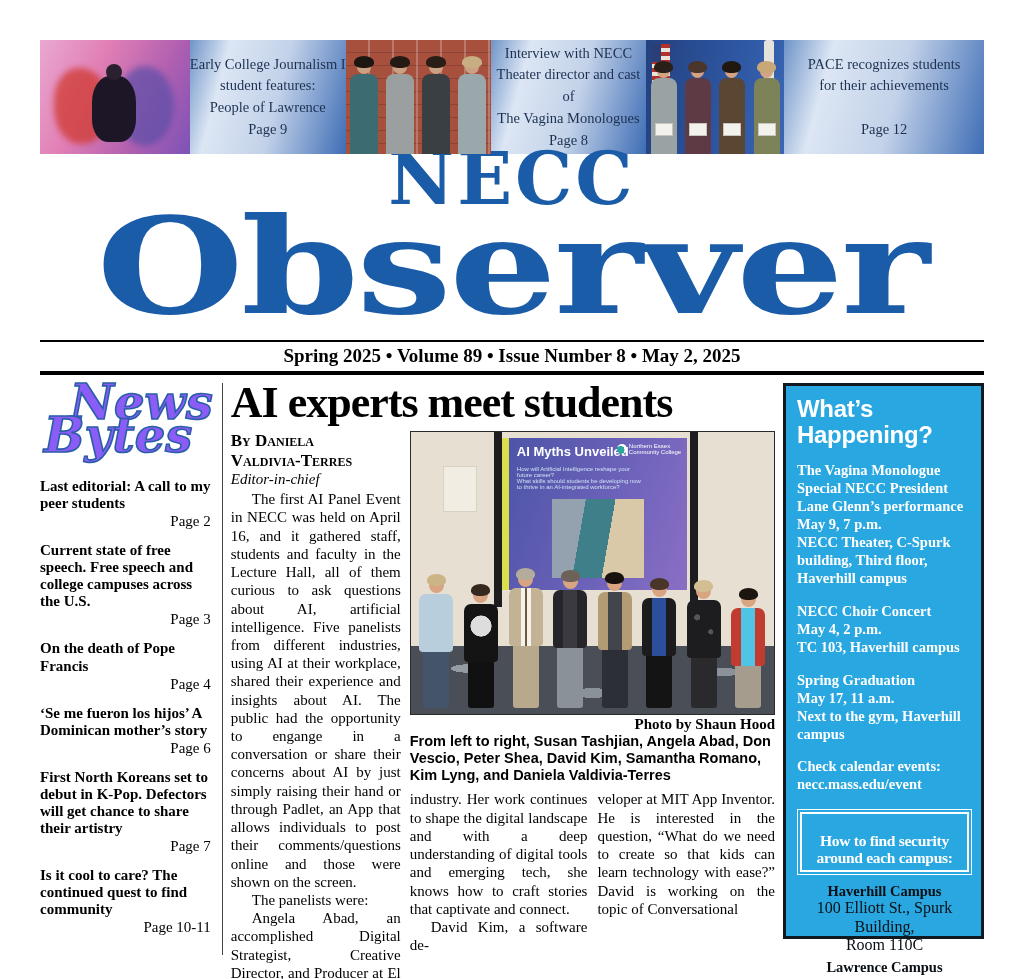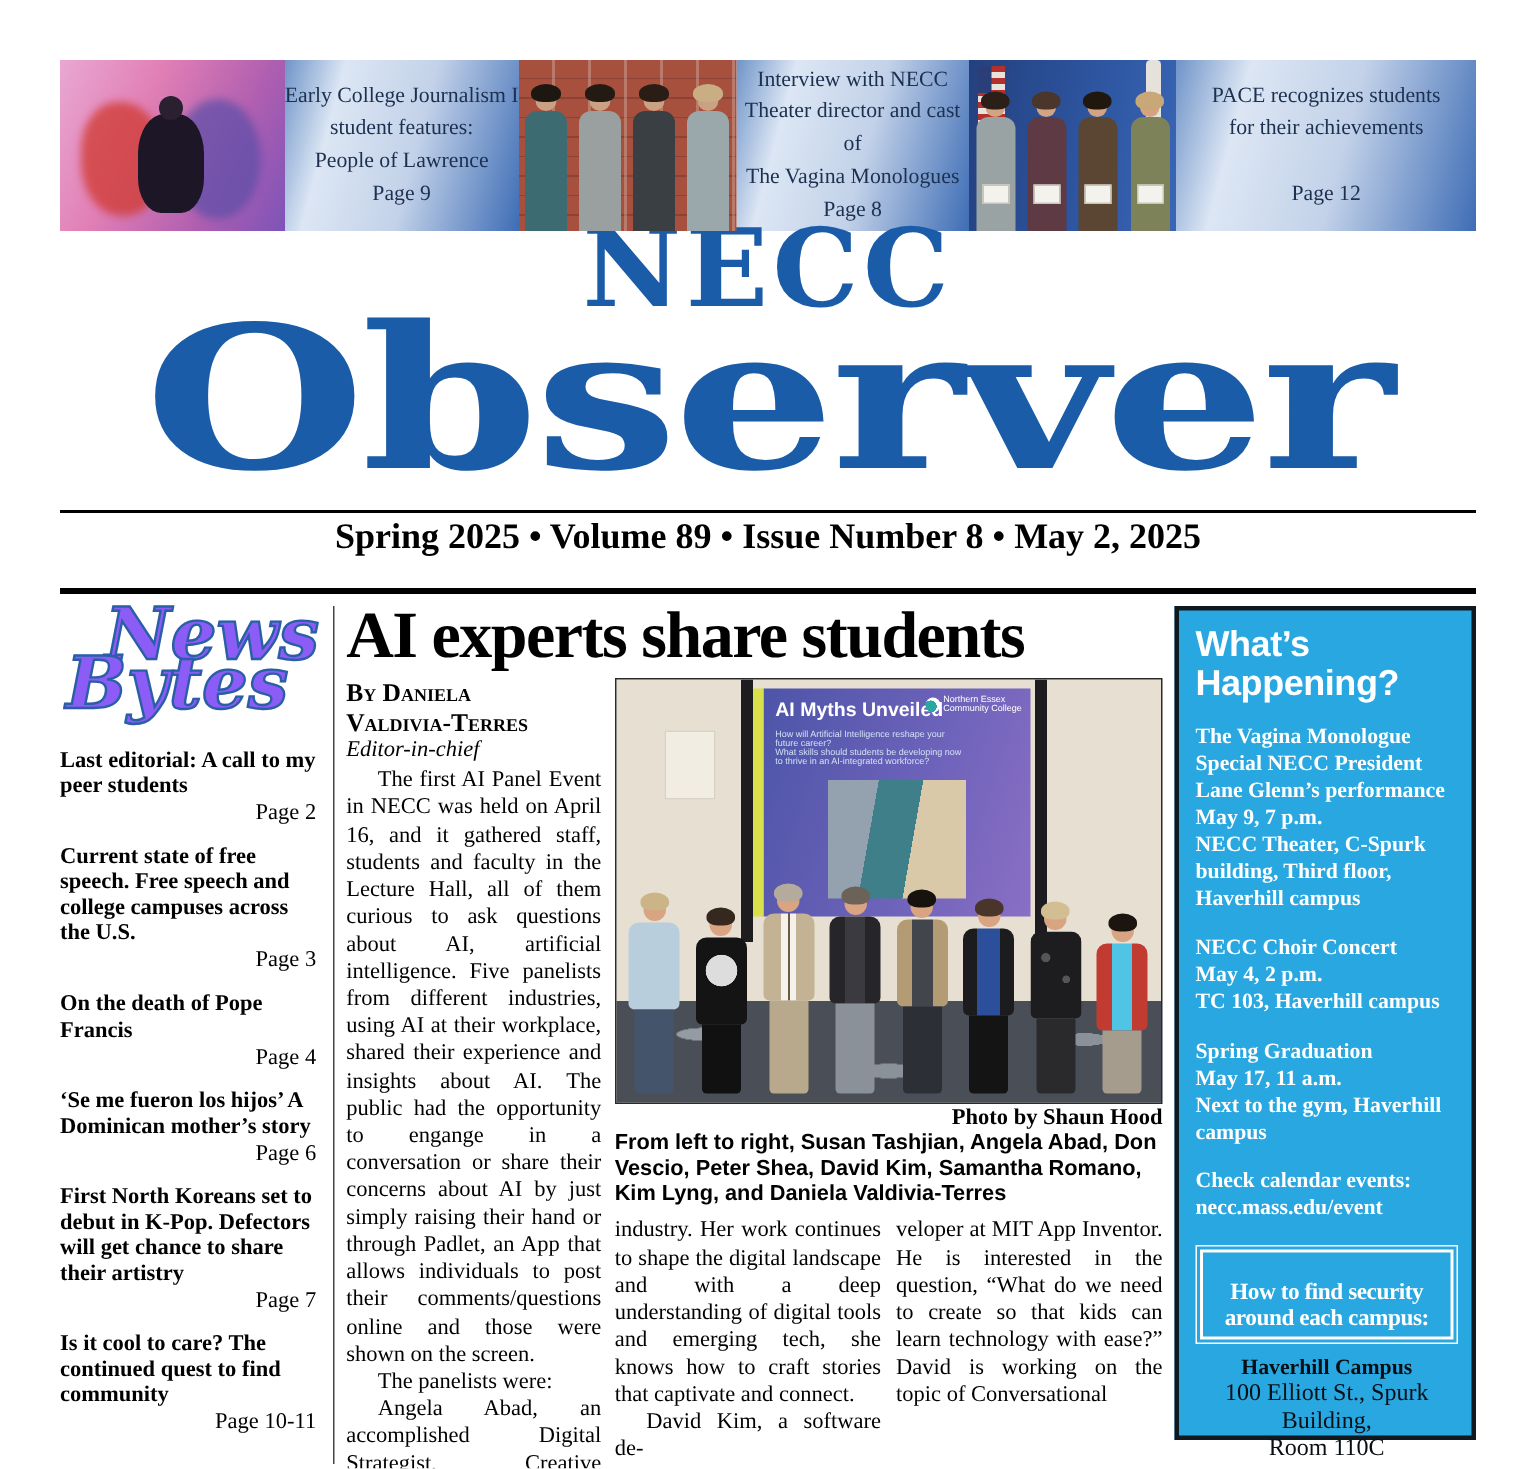--- a/index.html
+++ b/index.html
@@ -34,21 +34,21 @@
   .fig3::after { content:""; position:absolute; top:-17px; left:3px; width:19px; height:12px; border-radius:50% 50% 40% 40%; background:var(--hair,#2a211b); }
   .cert { position:absolute; bottom:18px; left:4px; width:18px; height:13px; background:#f4f2ec; border:1px solid #c9c5ba; }
 
   
   .masthead { text-align:center; color:#1b5ca8; font-family:"DejaVu Serif","Liberation Serif",serif; font-weight:bold; padding-top:4px; }
   .mh-top { font-size:72px; line-height:.92; letter-spacing:3px;text-align:center; }
   .mh-main { font-size:132px; line-height:.84; letter-spacing:-2px; transform:scaleX(1.28); transform-origin:50% 50%; padding-bottom:10px; }
 
   
   .tagline { border-top:4px solid #000; border-bottom:3px solid #000; text-align:center; font-size:19px; padding:3px 0 4px; letter-spacing:.2px; }
-  .issueline { margin-top:7px; border-top:2px solid #000; border-bottom:4px solid #000; text-align:center; font-weight:bold; font-size:24px; padding:3px 0 20px; }
+  .issueline { margin-top:7px; border-top:2px solid #000; border-bottom:4px solid #000; text-align:center; font-weight:bold; font-size:19px; padding:3px 0 4px; }
 
   
   .main-row { display:flex; margin-top:8px; height:572px; }
   .news-col { flex:0 0 178px; border-right:1px solid #444; padding-right:9px; }
   .article-col { flex:1 1 auto; padding:0 8px; min-width:0; }
   .happening-col { flex:0 0 201px; }
 
   
   .nb-logo { font-family:"DejaVu Serif","Liberation Serif",serif; font-style:italic; font-weight:bold; color:#8b5cf6; line-height:.8; margin-bottom:24px;
              -webkit-text-stroke:1.6px #2a5fa8; text-shadow:0 0 1px #2a5fa8; }
@@ -202,21 +202,21 @@
         <div class="nb-page">Page 7</div>
       </div>
       <div class="nb-item">
         <div class="nb-title">Is it cool to care? The continued quest to find community</div>
         <div class="nb-page">Page 10-11</div>
       </div>
 
     </div>
 
     <div class="article-col">
-      <h1 class="headline">AI experts share students</h1>
+      <h1 class="headline">AI experts meet students</h1>
       <div class="article-body">
         <div class="colA">
           <div class="byline-name">By Daniela</div>
           <div class="byline-name">Valdivia-Terres</div>
           <div class="byline-role">Editor-in-chief</div>
           <p class="indent">The first AI Panel Event in NECC was held on April 16, and it gathered staff, students and faculty in the Lecture Hall, all of them curious to ask questions about AI, artificial intelligence. Five panelists from different industries, using AI at their workplace, shared their experience and insights about AI. The public had the opportunity to engange in a conversation or share their concerns about AI by just simply raising their hand or through Padlet, an App that allows individuals to post their comments/questions online and those were shown on the screen.</p>
           <p class="indent">The panelists were:</p>
           <p class="indent">Angela Abad, an accomplished Digital Strategist, Creative Director, and Producer at El Mundo Boston, recognized for her leadership, creativity, and innovation in the media</p>
         </div>
 

